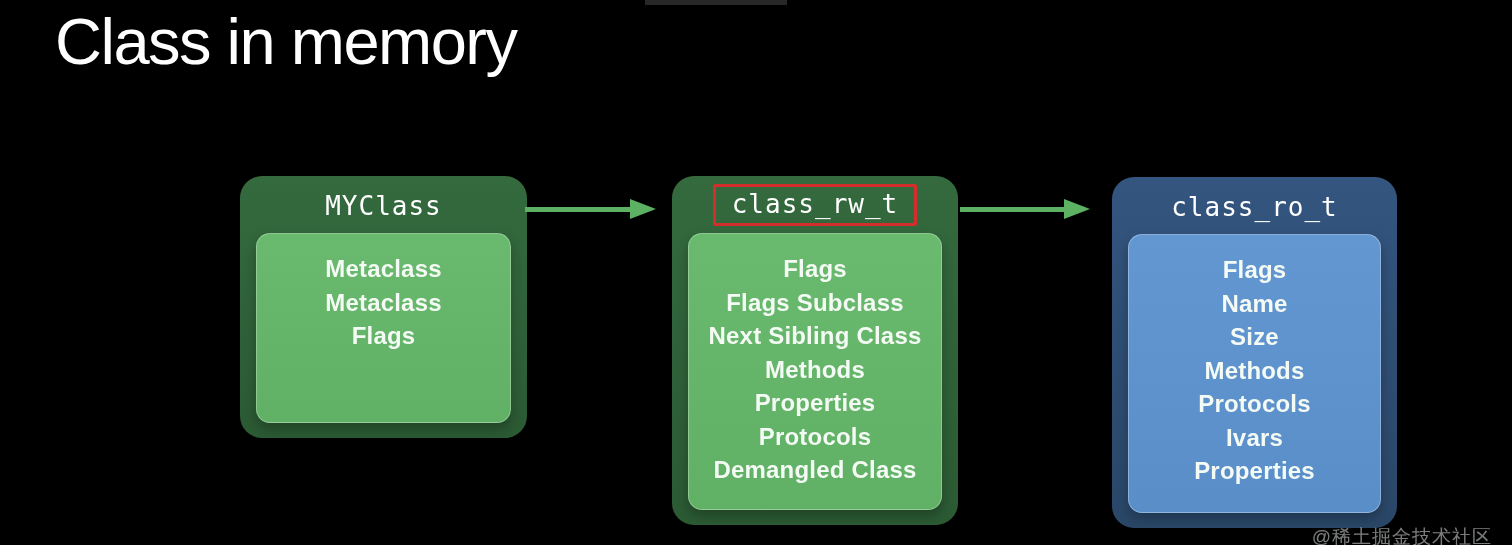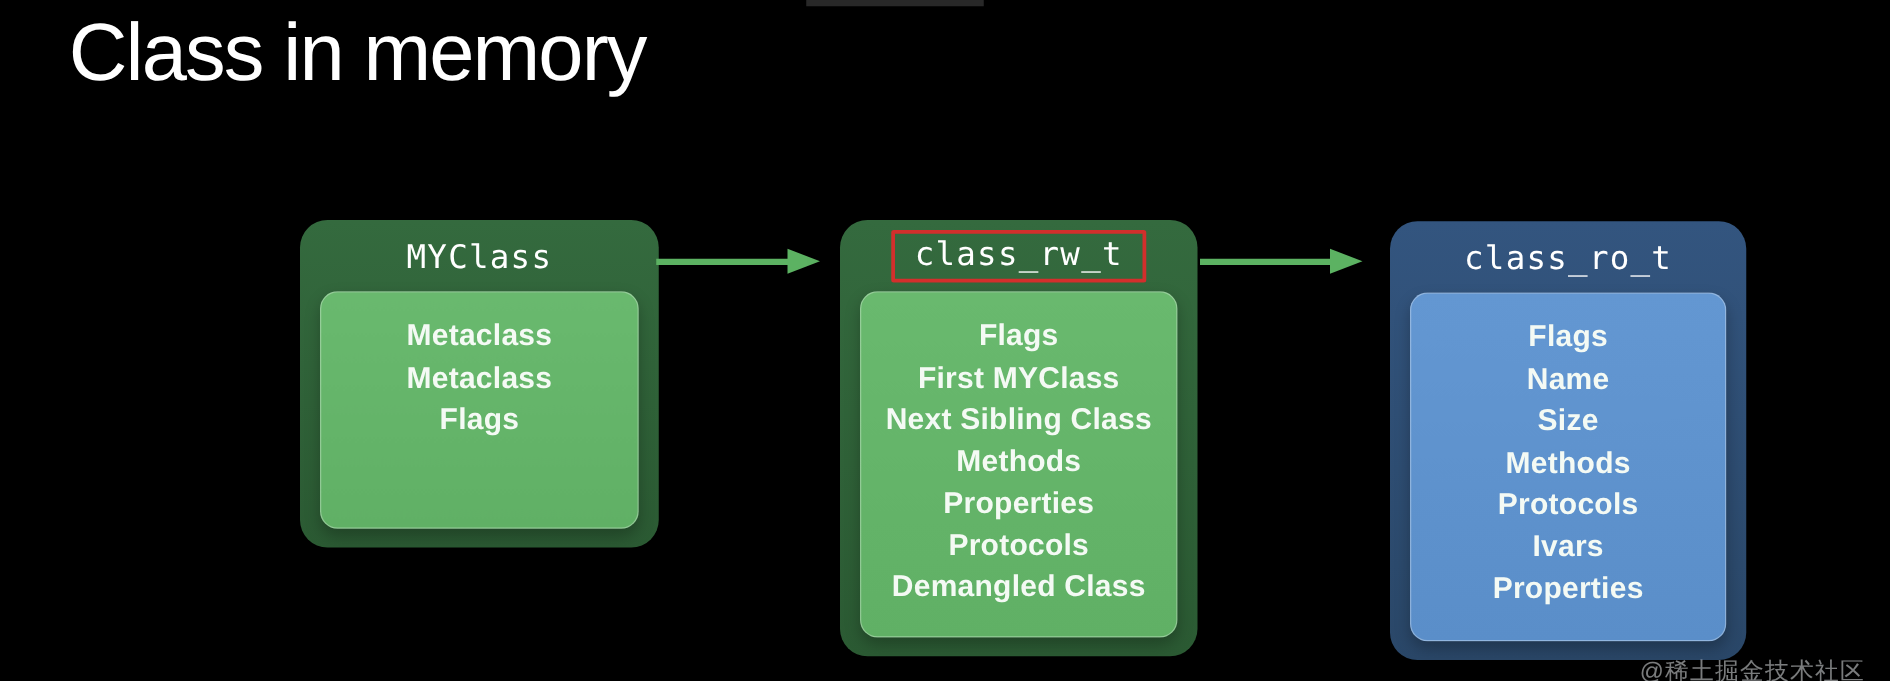--- a/index.html
+++ b/index.html
@@ -160,21 +160,21 @@
     <div class="shaft"></div>
     <div class="head"></div>
   </div>
 
   <div class="card green" id="card-rw">
     <div class="card-header">
       <span class="card-title highlighted">class_rw_t</span>
     </div>
     <div class="fields-panel">
         <span class="field-item">Flags</span>
-        <span class="field-item">First MYClass</span>
+        <span class="field-item">Flags Subclass</span>
         <span class="field-item">Next Sibling Class</span>
         <span class="field-item">Methods</span>
         <span class="field-item">Properties</span>
         <span class="field-item">Protocols</span>
         <span class="field-item">Demangled Class</span>
       </div>
   </div>
 
   <div class="connector-arrow" id="arrow-2">
     <div class="shaft"></div>

